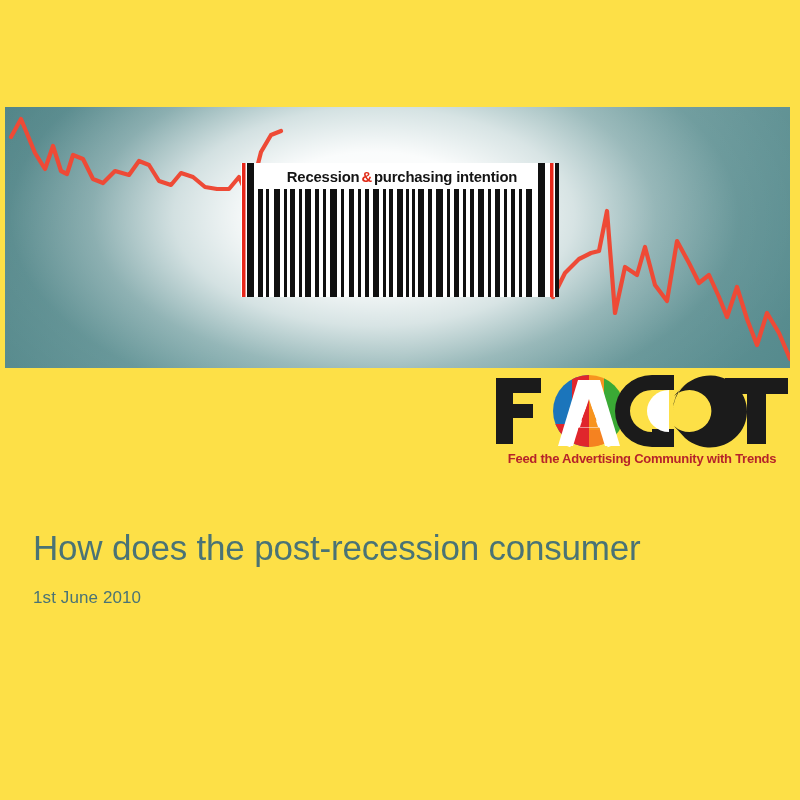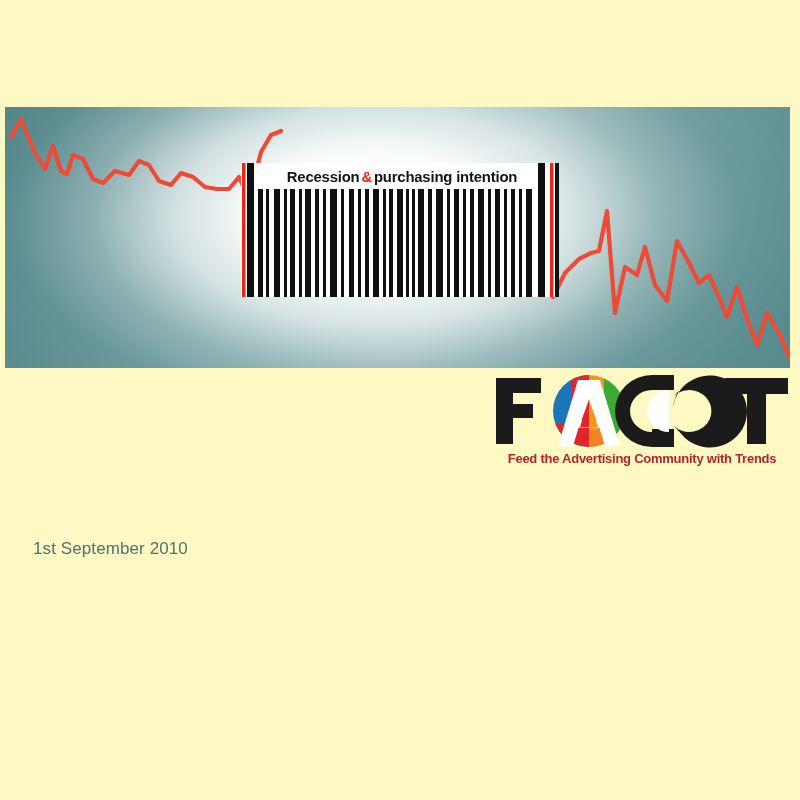--- a/index.html
+++ b/index.html
@@ -13,21 +13,21 @@
     position: relative;
     overflow: hidden;
     font-family: "Liberation Sans", sans-serif;
     -webkit-font-smoothing: antialiased;
   }
 
   
   #slide {
     position: absolute;
     inset: 0;
-    background: #fef9c3;
+    background: #fde047;
   }
 
   
   #hero {
     position: absolute;
     left: 5px;
     top: 107px;
     width: 785px;
     height: 261px;
     overflow: hidden;
@@ -273,17 +273,18 @@
         <rect x="233" y="6" width="63" height="16"></rect>
         <rect x="255" y="6" width="19" height="66"></rect>
       </g>
     </svg>
 
     <div id="fact-tagline">Feed the Advertising Community with Trends</div>
   </div>
 
   <div id="title-block">
     <h1 id="slide-title">
+      <span class="line">How does the post-recession consumer</span>
     </h1>
-    <p id="slide-date">1st September 2010</p>
+    <p id="slide-date">1st June 2010</p>
   </div>
 
 </div>
 
 </body></html>

